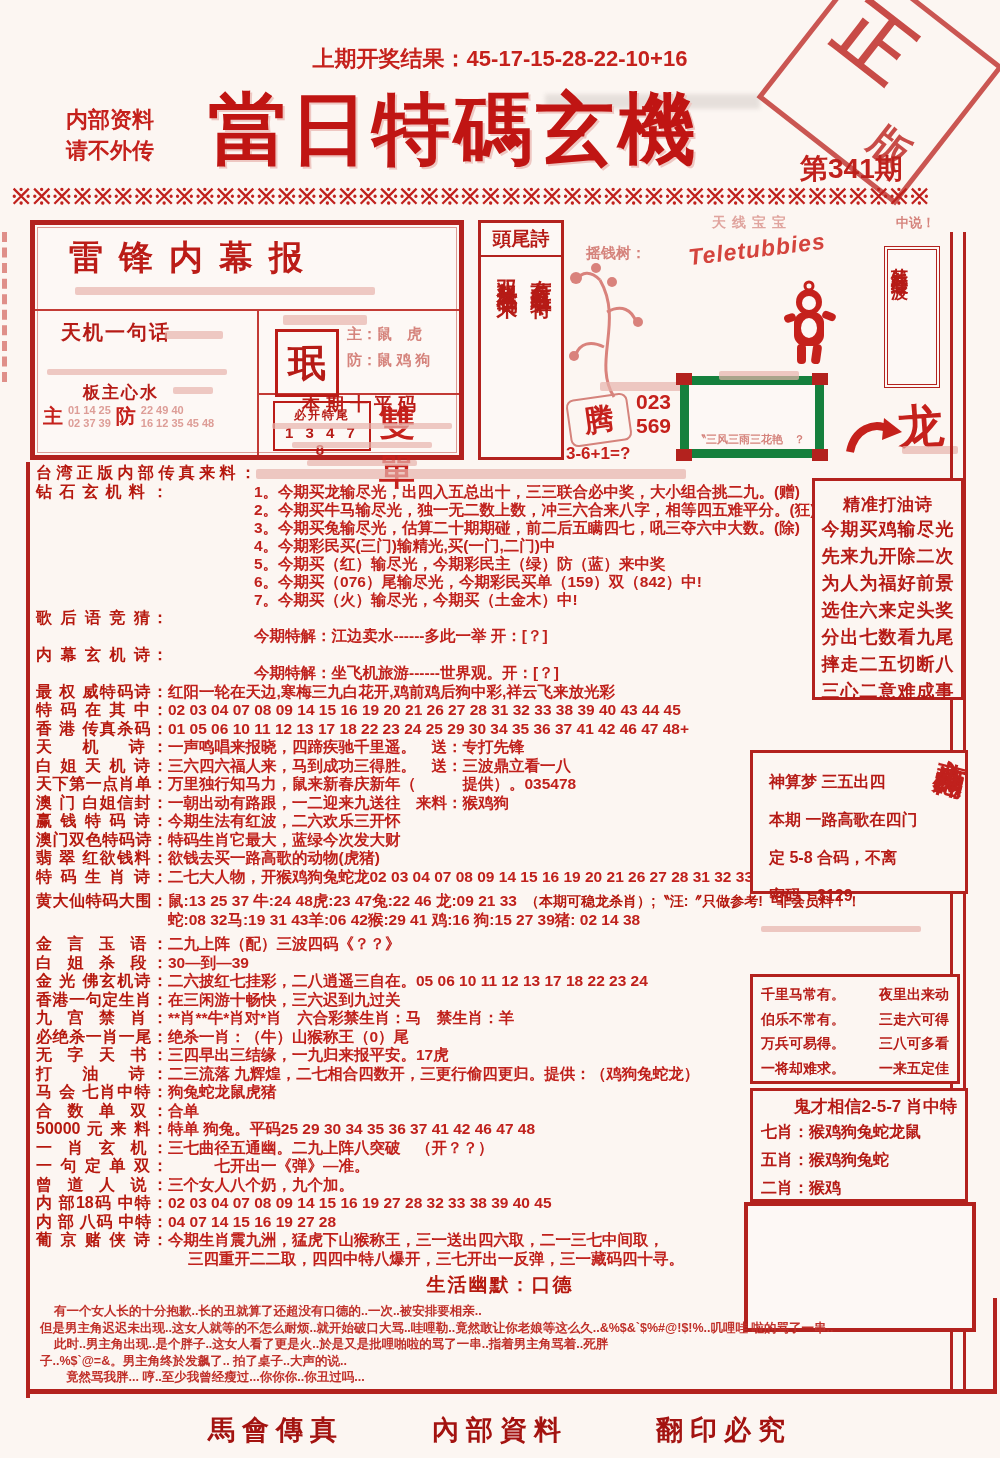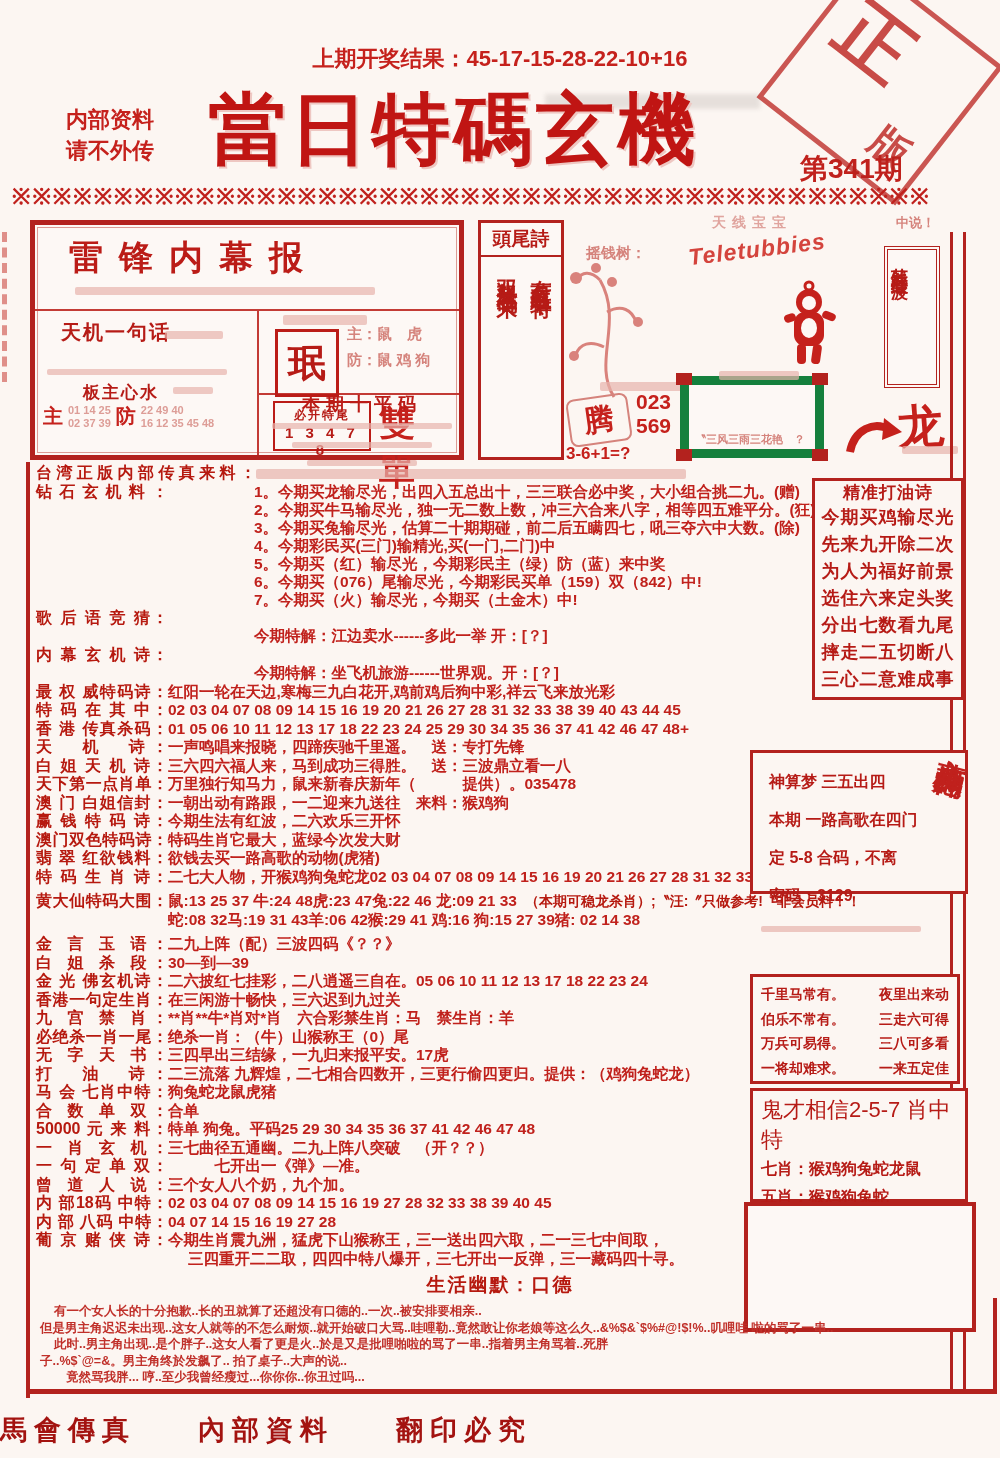--- a/index.html
+++ b/index.html
@@ -87,41 +87,41 @@
   .row .note{font-weight:900;font-size:14px;margin-left:8px;color:#b6190f}
   .row.indent{padding-left:218px}
   .row.indent2{padding-left:132px}
   .row.indent3{padding-left:152px}
   .row.gap{margin-top:6px}
   .dlist{margin-left:86px}
   .dlist p{margin:0;font-weight:bold;font-size:15.5px;line-height:18px;white-space:nowrap;color:#c0211c}
 
   
   .rbox{background:#fcf6f2;border:3px solid #b3221e;box-sizing:border-box}
-  .jz{left:812px;top:478px;width:152px;height:222px;padding:0 6px;text-align:center}
+  .jz{left:812px;top:478px;width:152px;height:222px;padding:12px 6px;text-align:center}
   .jz .jt{font-size:17px;font-weight:900;letter-spacing:1px}
   .jz p{margin:0;font-size:18px;font-weight:900;line-height:27px;letter-spacing:1px}
   .ss{left:750px;top:750px;width:218px;height:144px;padding:6px 8px}
   .ss p{margin:8px;font-size:16px;font-weight:900;line-height:30px;white-space:nowrap}
   .ss .ovl{position:absolute;right:-14px;top:-16px;writing-mode:vertical-rl;font-size:30px;font-weight:900;
            transform:rotate(14deg);font-family:"DejaVu Serif",serif;color:#c0211d;letter-spacing:2px}
   .qlm{left:750px;top:974px;width:210px;height:110px;padding:5px 8px}
   .qlm .qr{display:flex;justify-content:space-between;font-size:14px;font-weight:900;line-height:24.5px;white-space:nowrap}
   .gc{left:750px;top:1088px;width:218px;height:114px;padding:4px 8px}
-  .gc .gt{font-size:22px;font-weight:400;text-align:left}
+  .gc .gt{font-size:17px;font-weight:700;text-align:right}
   .gc p{margin:0;font-size:16px;font-weight:900;line-height:28px;white-space:nowrap}
   .emptybox{left:744px;top:1202px;width:224px;height:122px;border:4px solid #b3221e;background:#fdf8f5}
 
   
   .humor-t{left:0;top:1272px;width:1000px;text-align:center;font-size:19px;font-weight:900;letter-spacing:2px;color:#b6190f}
   .joke{left:26px;top:1298px;width:971px;height:96px;border-left:4px solid #b3221e;border-right:4px solid #b3221e;
         border-bottom:5px solid #b3221e;box-sizing:border-box;padding:5px 10px}
   .joke p{margin:0;font-size:12.5px;font-weight:bold;line-height:16.5px;color:#c0302a;white-space:nowrap}
   .joke p.i1{text-indent:14px}.joke p.i2{text-indent:26px}
-  .footer{left:0;top:1412px;width:1000px;display:flex;justify-content:flex-start;gap:62px}
+  .footer{left:0;top:1412px;width:1000px;display:flex;justify-content:center;gap:88px}
   .footer span{font-size:27px;font-weight:900;letter-spacing:7px;color:#a31310;font-family:"DejaVu Serif",serif}
 </style>
 </head>
 <body>
 
 <div class="abs gblur" style="left:545px;top:94px;width:215px;height:15px"></div>
 <div class="abs prev">上期开奖结果：45-17-15-28-22-10+16</div>
 <div class="abs secret">
   <div>内部资料</div>
   <div>请不外传</div>

